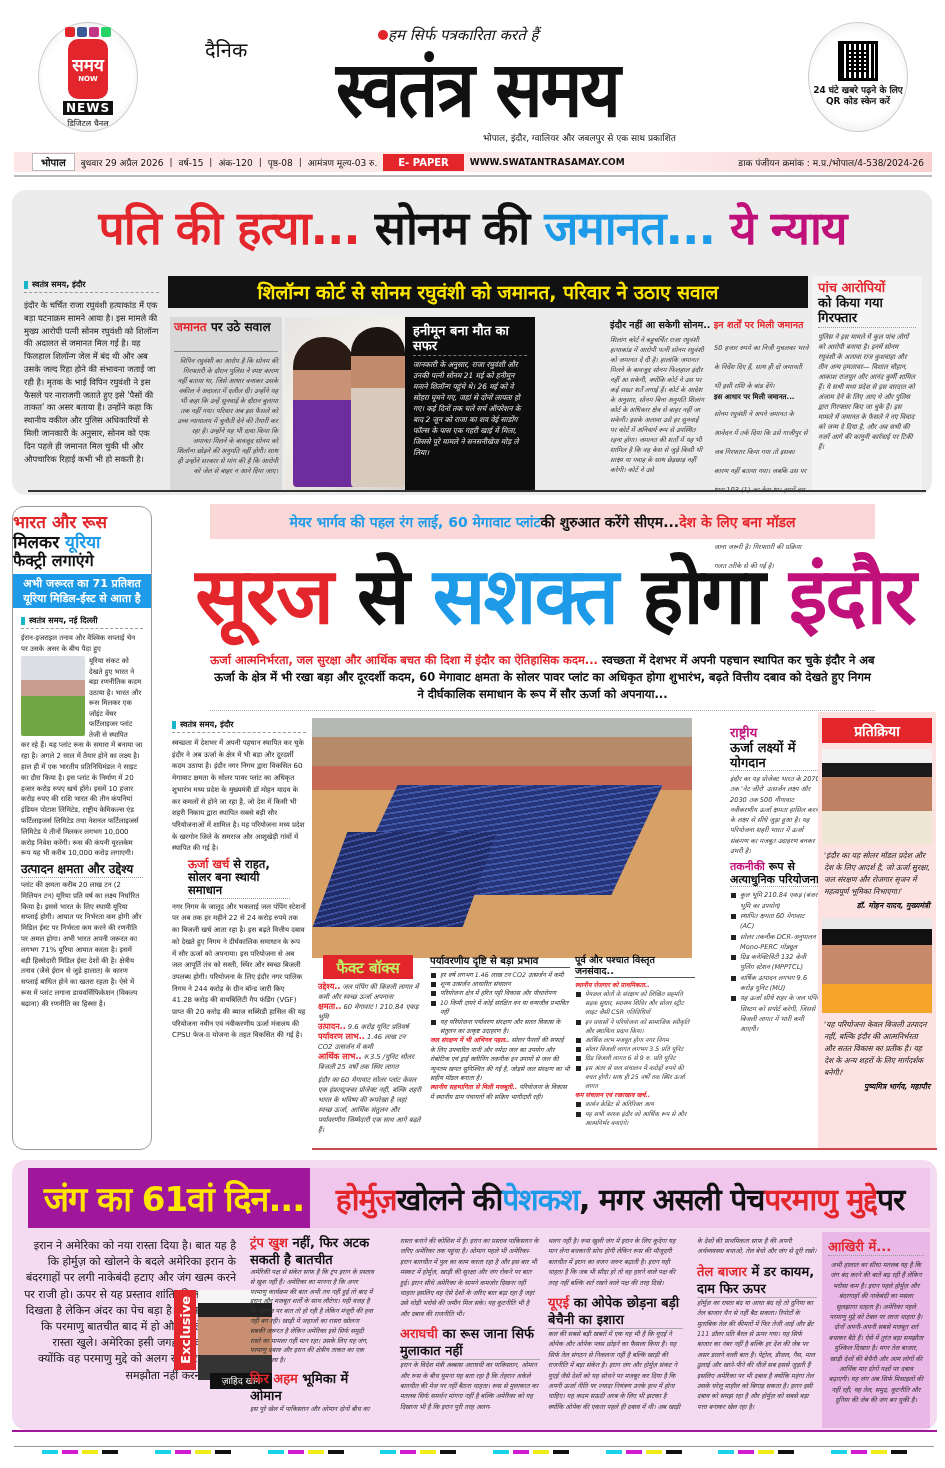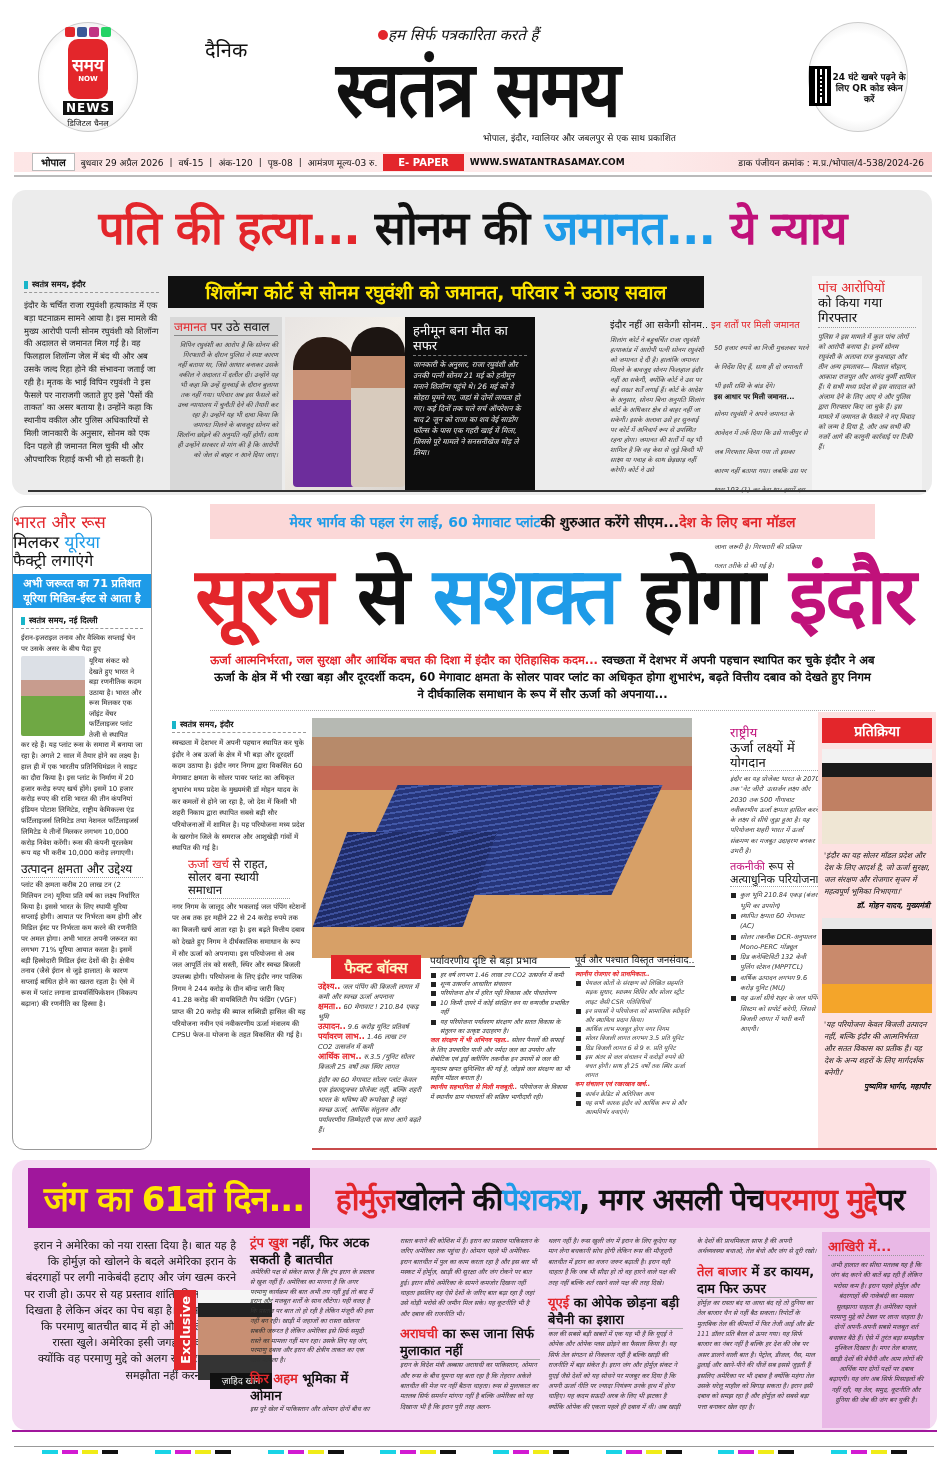--- a/index.html
+++ b/index.html
@@ -11,57 +11,57 @@
 .social span{width:10px;height:10px;border-radius:2px;display:inline-block}
 .samay-box{background:#e3262b;color:#fff;font-weight:bold;font-size:17px;line-height:20px;padding:16px 4px;border-radius:10px;text-align:center}
 .samay-box small{display:block;font-size:7px;line-height:8px}
 .news-box{background:#111;color:#fff;font-weight:bold;font-size:12px;padding:0 3px;margin-top:2px;letter-spacing:1px}
 .digital{font-size:8px;margin-top:2px}
 .dainik{left:205px;top:36px;font-size:20px;font-weight:normal}
 .tagline{left:388px;top:24px;font-size:15px;font-style:italic;font-family:"DejaVu Serif",serif}
 .red-dot{left:378px;top:30px;width:10px;height:10px;border-radius:50%;background:#e3262b}
 .masthead-title{left:205px;top:50px;width:545px;font-size:70px;font-weight:900;letter-spacing:-2px;line-height:80px;text-align:center;font-family:"DejaVu Sans",sans-serif;transform:scaleY(1.1)}
 .editions{left:483px;top:131px;font-size:9px}
-.qr-circle{left:808px;top:22px;width:100px;height:110px;border-radius:50%;background:radial-gradient(circle,#fff 60%,#ddd 100%);border:1px solid #ccc;display:flex;flex-direction:row;align-items:center;justify-content:flex-start;padding-top:18px}
+.qr-circle{left:808px;top:22px;width:100px;height:110px;border-radius:50%;background:radial-gradient(circle,#fff 60%,#ddd 100%);border:1px solid #ccc;display:flex;flex-direction:column;align-items:center;justify-content:flex-start;padding-top:18px}
 .qr{width:40px;height:40px;background:repeating-linear-gradient(90deg,#000 0 3px,#fff 3px 5px),#000;border:3px solid #000;position:relative}
 .qr:after{content:"";position:absolute;inset:6px;background:repeating-linear-gradient(0deg,#000 0 2px,#fff 2px 4px);mix-blend-mode:multiply}
 .qr-text{font-size:9px;text-align:center;line-height:11px;margin-top:4px;font-weight:bold}
 .dateline{left:14px;top:152px;width:918px;height:20px;background:linear-gradient(90deg,#fde6e6,#fdeaea 70%,#f9d0d0);display:flex;align-items:center;font-size:9px;gap:6px}
 .city{background:#fff;border:1px solid #bbb;padding:1px 8px;font-weight:bold;font-size:10px;margin-left:18px}
 .epaper{background:#e3262b;color:#fff;font-weight:bold;padding:3px 15px;font-size:10px}
 .hr1{left:14px;top:175px;width:918px;height:2px;background:#bbb}
 
 .lead-box{left:12px;top:190px;width:920px;height:305px;background:#ececec;border-radius:14px}
 .lead-headline{left:20px;top:196px;width:905px;font-size:46px;font-weight:900;line-height:64px;white-space:nowrap;letter-spacing:-1px;text-align:center}
 .c-red{color:#e3262b}.c-black{color:#111}.c-blue{color:#1e9be8}.c-magenta{color:#c0117a}
-.sub-banner{left:168px;top:276px;width:536px;height:32px;background:#111;color:#ffe600;font-size:19px;font-weight:bold;display:flex;align-items:center;justify-content:center}
+.sub-banner{left:168px;top:276px;width:640px;height:32px;background:#111;color:#ffe600;font-size:19px;font-weight:bold;display:flex;align-items:center;justify-content:center}
 .byline{font-size:8px;font-weight:bold;border-bottom:1px dashed #999;padding-bottom:3px}
 .byline:before{content:"";display:inline-block;width:4px;height:8px;background:#19b5c9;margin-right:4px;vertical-align:middle}
 .body-text{font-size:8.6px;line-height:13px;color:#222}
 .body-it{font-size:7.4px;line-height:11px;font-style:italic;color:#333}
-.col-title{font-weight:normal;line-height:1.15}
+.col-title{font-weight:bold;line-height:1.15}
 .photo-couple{left:285px;top:317px;width:120px;height:173px;background:linear-gradient(135deg,#e8e4e2,#f3efe9 40%,#d9d4cf)}
 .photo-couple .woman{position:absolute;left:8px;top:20px;width:62px;height:150px;border-radius:30px 30px 4px 4px;background:linear-gradient(180deg,#2a1b14 0 22%,#c99277 22% 42%,#6d2d9c 42%)}
 .photo-couple .man{position:absolute;left:66px;top:10px;width:54px;height:160px;border-radius:26px 26px 4px 4px;background:linear-gradient(180deg,#1c1512 0 18%,#c08a6b 18% 38%,#d8cbbd 38%)}
 .honeymoon{left:405px;top:317px;width:130px;height:173px;background:#0d0d0d;color:#fff;padding:6px 8px}
 .sidebar-accused{left:812px;top:276px;width:110px;height:214px;background:#f4f4f4;padding:4px 6px}
 .divider-h{height:1.5px;background:#333}
 
 .urea-box{left:12px;top:506px;width:140px;height:644px;border:1px solid #999;border-radius:12px}
 .urea-strip{background:#1e9be8;color:#fff;font-size:11px;font-weight:bold;text-align:center;line-height:15px;padding:2px}
 .urea-photo{width:64px;height:80px;background:linear-gradient(180deg,#dce0e6 0 30%,#c89c8e 30% 50%,#6fa844 50%);border-radius:2px}
 .kicker{left:210px;top:504px;width:665px;height:35px;background:#fbd8d8;display:flex;align-items:center;justify-content:center;font-size:14px;font-weight:bold}
 .main-hl{left:170px;top:546px;width:770px;font-size:78px;font-weight:900;line-height:100px;text-align:center;letter-spacing:-2px;white-space:nowrap}
 .deck{left:210px;top:652px;width:665px;text-align:center;font-size:11.5px;line-height:17px;font-weight:bold}
 .dotline{border-top:1px dotted #aaa}
 .solar-bg{left:312px;top:718px;width:380px;height:240px;background:linear-gradient(180deg,#b6b9b3 0 8%,#b78a6a 8% 20%,#c56b56 20% 30%,#d7a067 30% 100%)}
 .solar-field{left:372px;top:785px;width:265px;height:110px;background:repeating-linear-gradient(170deg,#26357a 0 4px,#4258a8 4px 6px);transform:skewX(-25deg)}
 .solar-field2{left:330px;top:832px;width:150px;height:95px;background:repeating-linear-gradient(165deg,#1f2c68 0 4px,#3c4f9c 4px 6px);transform:skewX(-20deg)}
 .factbox{left:315px;top:955px;width:110px;height:195px}
-.factbox-title{background:#e3262b;color:#fef9c3;font-size:15px;font-weight:bold;text-align:center;padding:2px 12px;width:90px;margin-left:16px}
+.factbox-title{background:#e3262b;color:#bef264;font-size:15px;font-weight:bold;text-align:center;padding:2px 12px;width:90px;margin-left:8px}
 .fact-label{color:#e3262b;font-weight:bold;font-style:normal}
 .env{left:430px;top:955px;width:140px;height:195px}
 .prepost{left:575px;top:955px;width:120px;height:195px}
 .red-it{color:#e3262b;font-weight:bold}
 .bullet{padding-left:10px;position:relative}
 .bullet:before{content:"";position:absolute;left:1px;top:3px;width:5px;height:5px;background:#222}
 .national{left:730px;top:725px;width:90px;height:425px}
 .reaction{left:818px;top:712px;width:118px;height:438px;background:#fde2e2}
 .reaction-title{background:#e3262b;color:#fff;font-size:14px;font-weight:bold;text-align:center;padding:3px 0;margin:6px 4px}
 .portrait1{margin:6px 4px;height:95px;background:linear-gradient(180deg,#f2f2f2 0 15%,#1b1b1b 15% 30%,#c08063 30% 65%,#efe6d4 65%)}
@@ -129,21 +129,21 @@
   <span class="c-magenta">ये न्याय</span>
 </div>
 <div class="abs sub-banner">शिलॉन्ग कोर्ट से सोनम रघुवंशी को जमानत, परिवार ने उठाए सवाल</div>
 
 <div class="abs" style="left:24px;top:278px;width:135px">
   <div class="byline">स्वतंत्र समय, इंदौर</div>
   <div class="body-text" style="margin-top:6px;font-size:8.3px;line-height:12.8px">इंदौर के चर्चित राजा रघुवंशी हत्याकांड में एक बड़ा घटनाक्रम सामने आया है। इस मामले की मुख्य आरोपी पत्नी सोनम रघुवंशी को शिलॉन्ग की अदालत से जमानत मिल गई है। वह फिलहाल शिलॉन्ग जेल में बंद थी और अब उसके जल्द रिहा होने की संभावना जताई जा रही है। मृतक के भाई विपिन रघुवंशी ने इस फैसले पर नाराजगी जताते हुए इसे 'पैसों की ताकत' का असर बताया है। उन्होंने कहा कि स्थानीय वकील और पुलिस अधिकारियों से मिली जानकारी के अनुसार, सोनम को एक दिन पहले ही जमानत मिल चुकी थी और औपचारिक रिहाई कभी भी हो सकती है।</div>
 </div>
 
 <div class="abs" style="left:170px;top:317px;width:112px;height:173px;background:#d8d8d8;padding:4px">
-  <div class="col-title" style="font-size:12px;border-bottom:1px solid #888;padding-bottom:0"><span class="c-red">जमानत</span><span> पर उठे सवाल</span></div>
+  <div class="col-title" style="font-size:12px;border-bottom:1px solid #888;padding-bottom:16px"><span class="c-red">जमानत</span><span> पर उठे सवाल</span></div>
   <div class="body-it" style="font-size:6.6px;line-height:10px;text-align:right;margin-top:4px">विपिन रघुवंशी का आरोप है कि सोनम की गिरफ्तारी के दौरान पुलिस ने स्पष्ट कारण नहीं बताया था, जिसे आधार बनाकर उसके वकील ने अदालत में दलील दी। उन्होंने यह भी कहा कि उन्हें सुनवाई के दौरान बुलाया तक नहीं गया। परिवार अब इस फैसले को उच्च न्यायालय में चुनौती देने की तैयारी कर रहा है। उन्होंने यह भी दावा किया कि जमानत मिलने के बावजूद सोनम को शिलॉन्ग छोड़ने की अनुमति नहीं होगी। साथ ही उन्होंने सरकार से मांग की है कि आरोपी को जेल से बाहर न आने दिया जाए।</div>
 </div>
 
 <div class="abs photo-couple">
   <div class="woman"></div>
   <div class="man"></div>
 </div>
 
 <div class="abs honeymoon">
   <div class="col-title" style="font-size:13px;line-height:15px;border-bottom:1px dashed #777;padding-bottom:2px">हनीमून बना मौत का सफर</div>

